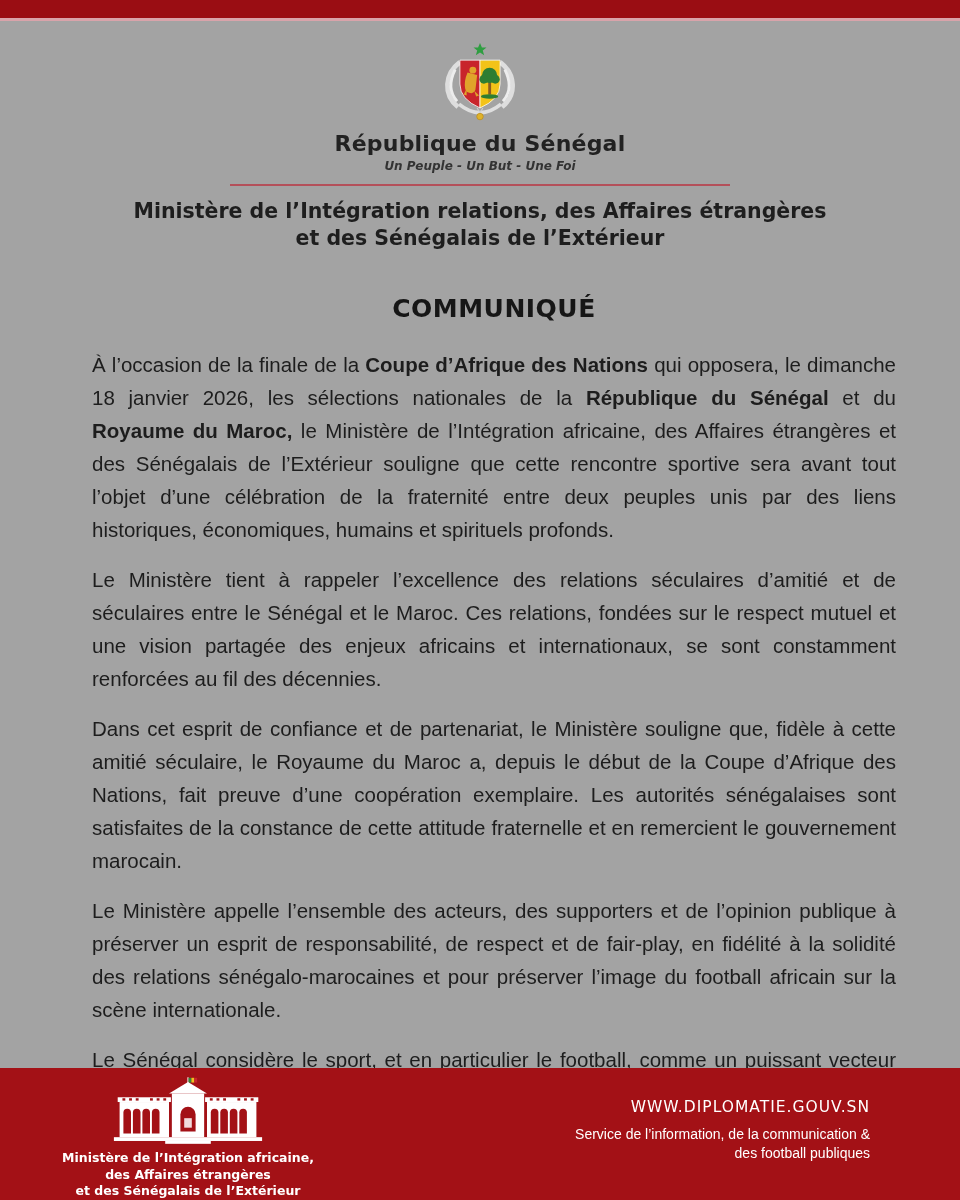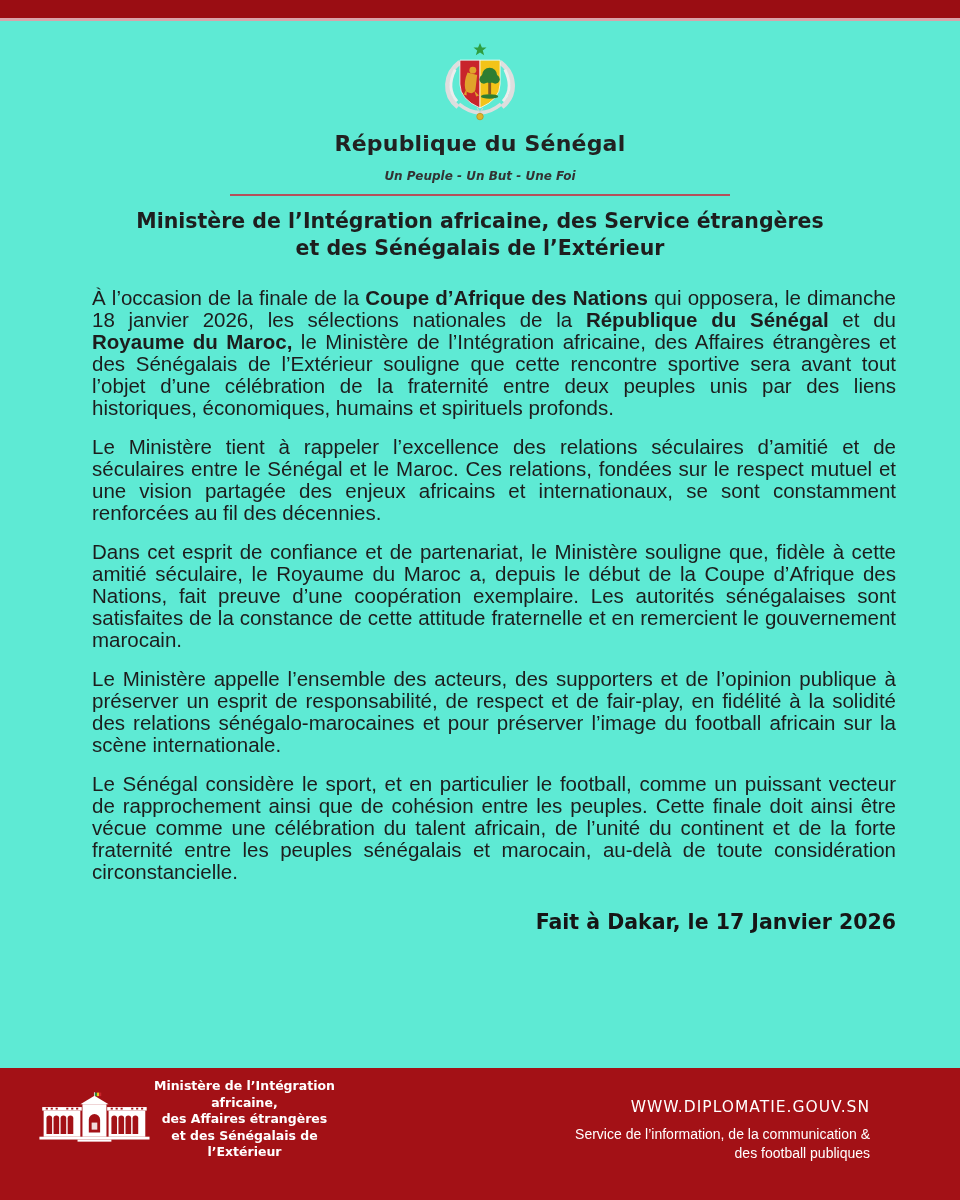--- a/index.html
+++ b/index.html
@@ -4,48 +4,48 @@
 <style>
   :root{
     --top-red:#9a0d13;
     --footer-red:#a31116;
     --sep-red:#b4505a;
     --ink:#1c1c1c;
   }
   *{margin:0;padding:0;box-sizing:border-box;}
   html,body{width:960px;height:1200px;background:#fff;overflow:hidden;}
   body{font-family:"Liberation Sans",sans-serif;color:var(--ink);}
-  .page{position:relative;width:960px;height:1200px;background:#5eead4;}
+  .page{position:relative;width:960px;height:1200px;background:#a3a3a3;}
 
   
   .top-bar{width:100%;height:21px;background:var(--top-red);border-bottom:3px solid #d9a3aa;}
 
   
   .header{text-align:center;padding-top:20px;}
   .emblem{display:flex;justify-content:center;}
   .emblem svg{width:104px;height:88px;}
   .country{font-family:"DejaVu Sans",sans-serif;font-weight:bold;font-size:22px;color:#222;margin-top:2px;letter-spacing:.2px;}
-  .motto{font-family:"DejaVu Sans",sans-serif;font-weight:bold;font-style:italic;font-size:12px;color:#333;margin-top:13px;}
+  .motto{font-family:"DejaVu Sans",sans-serif;font-weight:bold;font-style:italic;font-size:12px;color:#333;margin-top:3px;}
   .sep{border:none;border-top:2px solid var(--sep-red);width:500px;margin:11px auto 0 auto;}
   .ministry{font-family:"DejaVu Sans",sans-serif;font-weight:bold;font-size:20.5px;color:#1e1e1e;margin-top:12px;line-height:27px;}
 
   
   .main{padding:0 64px 0 92px;}
   .doc-title{font-family:"DejaVu Sans",sans-serif;font-weight:bold;font-size:25px;color:#161616;text-align:center;margin-top:42px;letter-spacing:.5px;}
   .body-paragraphs{margin-top:25px;}
   .body-paragraphs p{
-    font-size:20.5px;line-height:22px;text-align:justify;
+    font-size:20.5px;line-height:33px;text-align:justify;
     color:#1d1d1d;margin-bottom:17px;
   }
   .body-paragraphs p strong{font-weight:bold;}
   .dateline{font-family:"DejaVu Sans",sans-serif;font-weight:bold;font-size:20.5px;text-align:right;margin-top:27px;color:#161616;}
 
   
   .footer{position:absolute;left:0;bottom:0;width:100%;height:132px;background:var(--footer-red);color:#fff;}
-  .footer-left{position:absolute;left:38px;top:8px;width:300px;display:flex;flex-direction:row;align-items:center;}
+  .footer-left{position:absolute;left:38px;top:8px;width:300px;display:flex;flex-direction:column;align-items:center;}
   .footer-left svg{width:152px;height:72px;display:block;}
   .footer-ministry{font-family:"DejaVu Sans",sans-serif;font-weight:bold;font-size:12.5px;line-height:16.5px;text-align:center;margin-top:2px;}
   .footer-right{position:absolute;right:90px;top:30px;text-align:right;}
   .footer-site{font-family:"DejaVu Sans",sans-serif;font-weight:normal;font-size:15.5px;letter-spacing:1px;}
   .footer-service{font-size:14px;line-height:19px;margin-top:9px;font-weight:400;}
 </style>
 </head>
 <body>
 
 <div class="page">
@@ -86,26 +86,27 @@
         </g>
 
         <path d="M47,70 L50,75 L53,70" stroke="#cfcfcf" stroke-width="1.2" fill="none"></path>
         <circle cx="50" cy="79" r="3.4" fill="#e0b32a" stroke="#b98c1e" stroke-width="0.8"></circle>
       </svg>
     </div>
     <div class="country">République du Sénégal</div>
     <div class="motto">Un Peuple - Un But - Une Foi</div>
     <hr class="sep">
     <div class="ministry">
-      <div>Ministère de l’Intégration africaine, des Service étrangères</div>
+      <div>Ministère de l’Intégration relations, des Affaires étrangères</div>
       <div>et des Sénégalais de l’Extérieur</div>
     </div>
   </header>
 
   <main class="main">
+    <h1 class="doc-title">COMMUNIQUÉ</h1>
     <div class="body-paragraphs">
         <p><span>À l’occasion de la finale de la </span><strong>Coupe d’Afrique des Nations</strong><span> qui opposera, le dimanche 18 janvier 2026, les sélections nationales de la </span><strong>République du Sénégal</strong><span> et du </span><strong>Royaume du Maroc,</strong><span> le Ministère de l’Intégration africaine, des Affaires étrangères et des Sénégalais de l’Extérieur souligne que cette rencontre sportive sera avant tout l’objet d’une célébration de la fraternité entre deux peuples unis par des liens historiques, économiques, humains et spirituels profonds.</span></p>
         <p><span>Le Ministère tient à rappeler l’excellence des relations séculaires d’amitié et de séculaires entre le Sénégal et le Maroc. Ces relations, fondées sur le respect mutuel et une vision partagée des enjeux africains et internationaux, se sont constamment renforcées au fil des décennies.</span></p>
         <p><span>Dans cet esprit de confiance et de partenariat, le Ministère souligne que, fidèle à cette amitié séculaire, le Royaume du Maroc a, depuis le début de la Coupe d’Afrique des Nations, fait preuve d’une coopération exemplaire. Les autorités sénégalaises sont satisfaites de la constance de cette attitude fraternelle et en remercient le gouvernement marocain.</span></p>
         <p><span>Le Ministère appelle l’ensemble des acteurs, des supporters et de l’opinion publique à préserver un esprit de responsabilité, de respect et de fair-play, en fidélité à la solidité des relations sénégalo-marocaines et pour préserver l’image du football africain sur la scène internationale.</span></p>
         <p><span>Le Sénégal considère le sport, et en particulier le football, comme un puissant vecteur de rapprochement ainsi que de cohésion entre les peuples. Cette finale doit ainsi être vécue comme une célébration du talent africain, de l’unité du continent et de la forte fraternité entre les peuples sénégalais et marocain, au-delà de toute considération circonstancielle.</span></p>
       </div>
     <div class="dateline">Fait à Dakar, le 17 Janvier 2026</div>
   </main>
 

